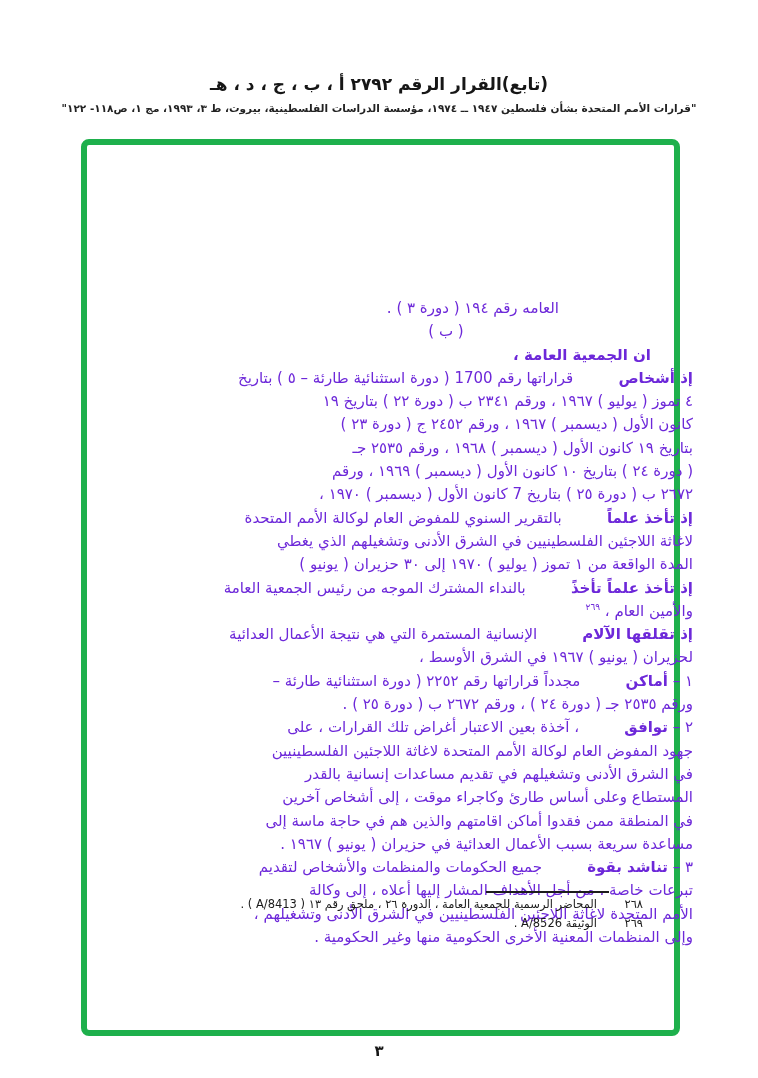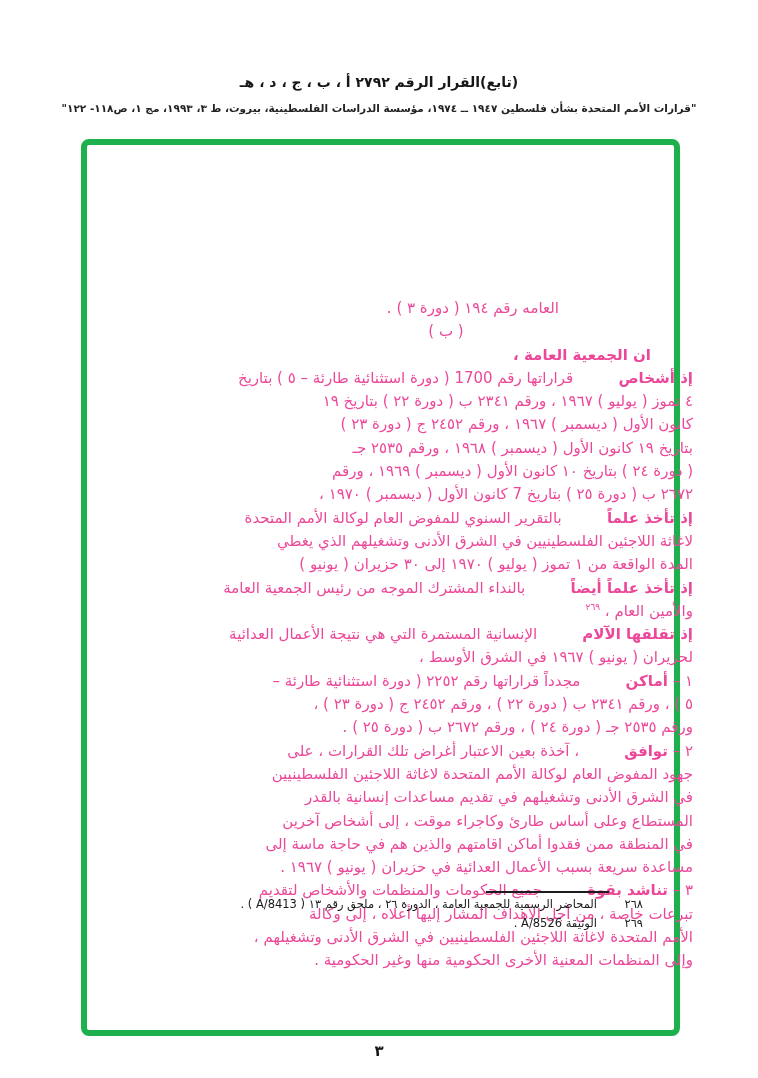--- a/index.html
+++ b/index.html
@@ -2,35 +2,35 @@
 <html lang="ar"><head>
 <meta charset="utf-8">
 <style>
   html,body{margin:0;padding:0;}
   body{
     width:758px;height:1078px;position:relative;background:#ffffff;
     font-family:"DejaVu Sans",sans-serif;color:#161616;overflow:hidden;
   }
   .hdr-title{
     position:absolute;top:74px;left:0;width:758px;text-align:center;
-    font-size:14px;font-weight:bold;direction:rtl;letter-spacing:.2px;
+    font-size:17px;font-weight:bold;direction:rtl;letter-spacing:.2px;
   }
   .hdr-source{
     position:absolute;top:102px;left:0;width:758px;text-align:center;
     font-size:10.5px;font-weight:bold;direction:rtl;color:#222;
   }
   .frame{
     position:absolute;left:81px;top:139px;width:599px;height:897px;
     box-sizing:border-box;border:6px solid #1eb04c;border-radius:8px;
     background:#fff;
   }
   .column{
     position:absolute;left:112px;top:152px;width:494px;
     direction:rtl;text-align:right;font-size:15px;line-height:23.3px;
-    color:#ec4899;
+    color:#6d28d9;
   }
   .l{white-space:nowrap;}
   .l .bd{font-weight:bold;margin-left:40px;}
   .l.center{text-align:center;}
   .l.indent-lg{margin-right:134px;}
   .l.indent-sm{margin-right:42px;}
   .ref{font-size:9px;vertical-align:super;line-height:0;}
   .fn-sep{position:absolute;left:480px;top:885px;width:123px;height:2px;background:#1c1c1c;}
   .footnotes{
     position:absolute;right:115px;top:895px;width:410px;
@@ -57,26 +57,25 @@
     <div class="l indent-sm"><span class="bd">ان الجمعية العامة ،</span></div>
     <div class="l"><span class="bd">إذ أشخاص </span><span>قراراتها رقم 1700 ( دورة استثنائية طارئة – ٥ ) بتاريخ</span></div>
     <div class="l"><span>٤ تموز ( يوليو ) ١٩٦٧ ، ورقم ٢٣٤١ ب ( دورة ٢٢ ) بتاريخ ١٩</span></div>
     <div class="l"><span>كانون الأول ( ديسمبر ) ١٩٦٧ ، ورقم ٢٤٥٢ ج ( دورة ٢٣ )</span></div>
     <div class="l"><span>بتاريخ ١٩ كانون الأول ( ديسمبر ) ١٩٦٨ ، ورقم ٢٥٣٥ جـ</span></div>
     <div class="l"><span>( دورة ٢٤ ) بتاريخ ١٠ كانون الأول ( ديسمبر ) ١٩٦٩ ، ورقم</span></div>
     <div class="l"><span>٢٦٧٢ ب ( دورة ٢٥ ) بتاريخ 7 كانون الأول ( ديسمبر ) ١٩٧٠ ،</span></div>
     <div class="l"><span class="bd">إذ تأخذ علماً </span><span>بالتقرير السنوي للمفوض العام لوكالة الأمم المتحدة</span></div>
     <div class="l"><span>لاغاثة اللاجئين الفلسطينيين في الشرق الأدنى وتشغيلهم الذي يغطي</span></div>
     <div class="l"><span>المدة الواقعة من ١ تموز ( يوليو ) ١٩٧٠ إلى ٣٠ حزيران ( يونيو )</span></div>
-    <div class="l"><span class="bd">إذ تأخذ علماً أيضاً </span><span>بالنداء المشترك الموجه من رئيس الجمعية العامة</span></div>
+    <div class="l"><span class="bd">إذ تأخذ علماً تأخذً </span><span>بالنداء المشترك الموجه من رئيس الجمعية العامة</span></div>
     <div class="l"><span>والأمين العام ، </span><sup class="ref">٢٦٩</sup></div>
     <div class="l"><span class="bd">إذ تقلقها الآلام </span><span>الإنسانية المستمرة التي هي نتيجة الأعمال العدائية</span></div>
     <div class="l"><span>لحزيران ( يونيو ) ١٩٦٧ في الشرق الأوسط ،</span></div>
     <div class="l"><span>١ – </span><span class="bd">أماكن </span><span>مجدداً قراراتها رقم ٢٢٥٢ ( دورة استثنائية طارئة –</span></div>
-    <div class="l"><span>٥ ) ، ورقم ٢٣٤١ ب ( دورة ٢٢ ) ، ورقم ٢٤٥٢ ج ( دورة ٢٣ ) ،</span></div>
     <div class="l"><span>ورقم ٢٥٣٥ جـ ( دورة ٢٤ ) ، ورقم ٢٦٧٢ ب ( دورة ٢٥ ) .</span></div>
     <div class="l"><span>٢ – </span><span class="bd">توافق </span><span>، آخذة بعين الاعتبار أغراض تلك القرارات ، على</span></div>
     <div class="l"><span>جهود المفوض العام لوكالة الأمم المتحدة لاغاثة اللاجئين الفلسطينيين</span></div>
     <div class="l"><span>في الشرق الأدنى وتشغيلهم في تقديم مساعدات إنسانية بالقدر</span></div>
     <div class="l"><span>المستطاع وعلى أساس طارئ وكاجراء موقت ، إلى أشخاص آخرين</span></div>
     <div class="l"><span>في المنطقة ممن فقدوا أماكن اقامتهم والذين هم في حاجة ماسة إلى</span></div>
     <div class="l"><span>مساعدة سريعة بسبب الأعمال العدائية في حزيران ( يونيو ) ١٩٦٧ .</span></div>
     <div class="l"><span>٣ – </span><span class="bd">تناشد بقوة </span><span>جميع الحكومات والمنظمات والأشخاص لتقديم</span></div>
     <div class="l"><span>تبرعات خاصة ، من أجل الأهداف المشار إليها أعلاه ، إلى وكالة</span></div>
     <div class="l"><span>الأمم المتحدة لاغاثة اللاجئين الفلسطينيين في الشرق الأدنى وتشغيلهم ،</span></div>

